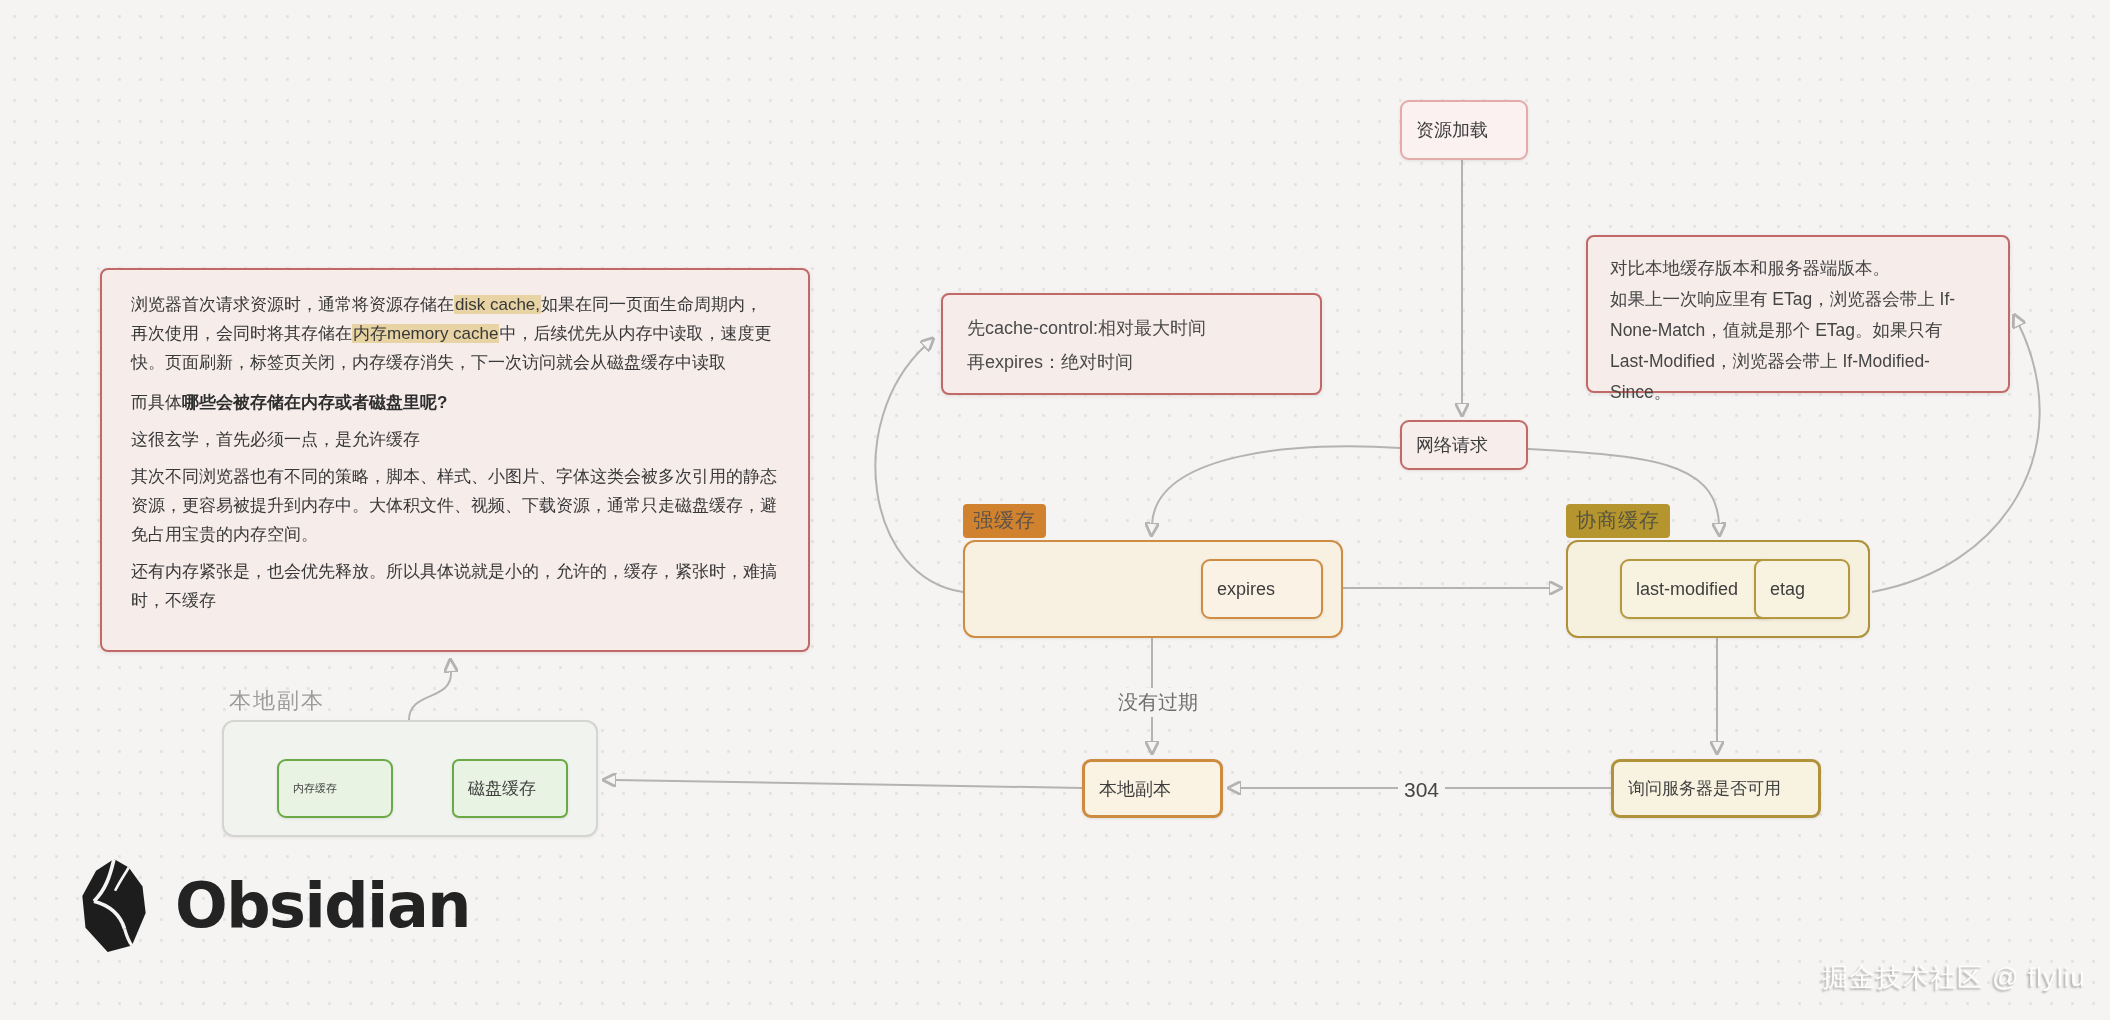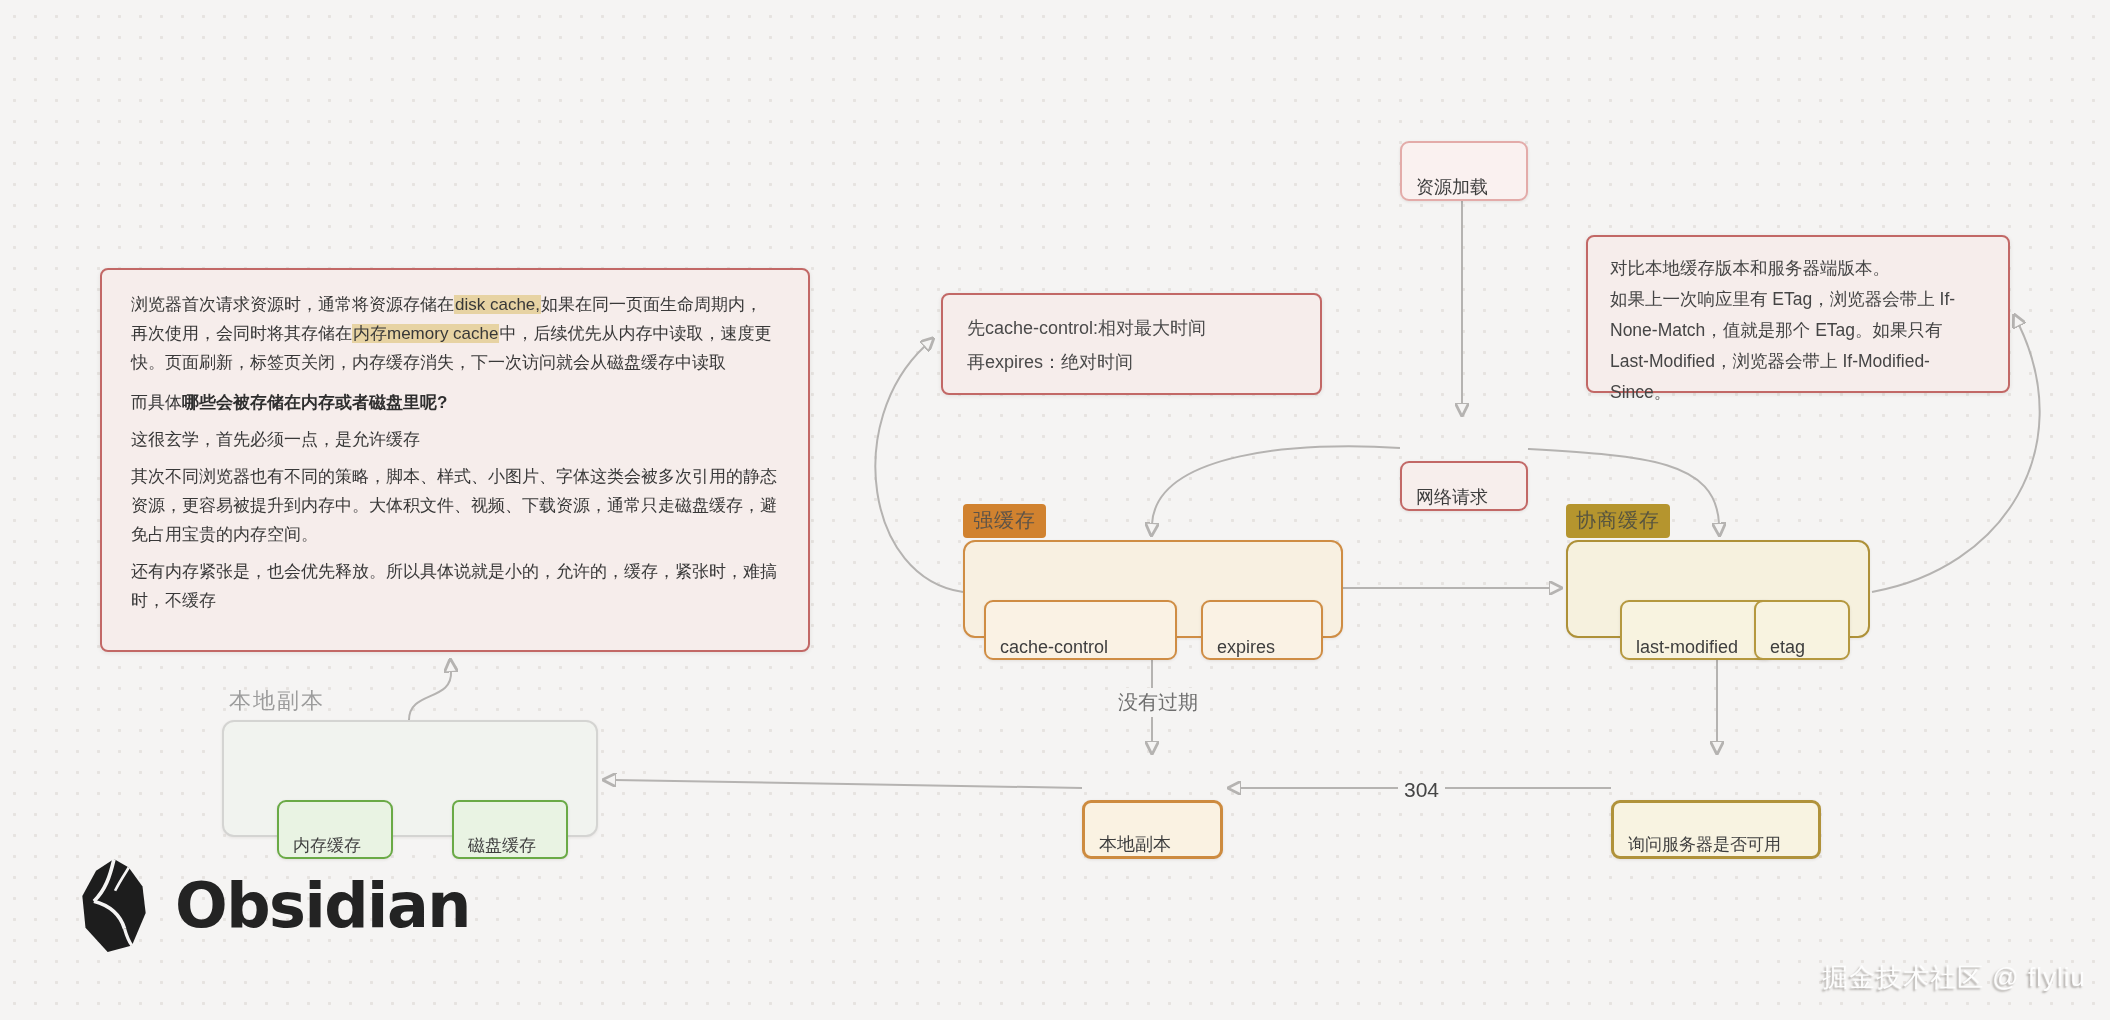--- a/index.html
+++ b/index.html
@@ -14,28 +14,27 @@
     background-color:#f5f4f3;
     background-image:radial-gradient(#e6e3e0 1.4px, transparent 1.5px);
     background-size:21px 21px;
     background-position:4px 6px;
   }
   #edges{position:absolute;left:0;top:0;width:2110px;height:1020px;pointer-events:none;}
   #edges path{stroke:#b5b3b1;stroke-width:2;fill:none;}
 
   .node{
     position:absolute;
-    display:flex;align-items:flex-end;
-    padding:0 14px;
+    display:flex;align-items:center;
+    padding:16px 14px;
     box-sizing:border-box;
     border-radius:9px;
     font-size:18px;color:#3e3e3e;
     box-shadow:0 1px 3px rgba(60,40,30,0.10);
     background:#fff;
-    margin-top:41px;
   }
   .red-node{border:2px solid #c26866;background:#f7eeec;}
   .red-soft{border:2px solid #e3aba9;background:#faf1f0;}
   .orange-node{border:2.5px solid #cf8d44;background:#faf2e4;}
   .orange-strong{border:3px solid #cd8b3f;background:#faf2e2;}
   .olive-node{border:2px solid #b5983f;background:#f8f3e0;}
   .olive-strong{border:3px solid #b0923a;background:#f8f3e1;}
   .green-node{border:2px solid #6aaa46;background:#e9f3e3;}
 
   .group{
@@ -136,23 +135,20 @@
     <div>再expires：绝对时间</div>
   </div>
 
   <div class="note note-etag" style="left:1586px;top:235px;width:424px;height:158px;">
     <div>对比本地缓存版本和服务器端版本。</div>
     <div>如果上一次响应里有 ETag，浏览器会带上 If-None-Match，值就是那个 ETag。如果只有 Last-Modified，浏览器会带上 If-Modified-Since。</div>
   </div>
 
   <div class="chip chip-orange" style="left:963px;top:504px;">强缓存</div>
   <div class="group group-orange" style="left:963px;top:540px;width:380px;height:98px;"></div>
-  <div class="node orange-node" style="left:984px;top:559px;width:193px;height:60px;">
-    <span>cache-control</span>
-  </div>
   <div class="node orange-node" style="left:1201px;top:559px;width:122px;height:60px;">
     <span>expires</span>
   </div>
 
   <div class="chip chip-olive" style="left:1566px;top:504px;">协商缓存</div>
   <div class="group group-olive" style="left:1566px;top:540px;width:304px;height:98px;"></div>
   <div class="node olive-node" style="left:1620px;top:559px;width:154px;height:60px;">
     <span>last-modified</span>
   </div>
   <div class="node olive-node" style="left:1754px;top:559px;width:96px;height:60px;">
@@ -165,21 +161,21 @@
   <div class="node orange-strong" style="left:1082px;top:759px;width:141px;height:59px;">
     <span>本地副本</span>
   </div>
 
   <div class="node olive-strong" style="left:1611px;top:759px;width:210px;height:59px;font-size:17px;">
     <span>询问服务器是否可用</span>
   </div>
 
   <div class="group-title" style="left:229px;top:686px;">本地副本</div>
   <div class="group group-gray" style="left:222px;top:720px;width:376px;height:117px;"></div>
-  <div class="node green-node" style="left:277px;top:759px;width:116px;height:59px;font-size:17px;">
+  <div class="node green-node" style="left:277px;top:759px;width:116px;height:59px;font-size:11px;">
     <span>内存缓存</span>
   </div>
   <div class="node green-node" style="left:452px;top:759px;width:116px;height:59px;font-size:17px;border-radius:7px;">
     <span>磁盘缓存</span>
   </div>
 
   <div id="obsidian-logo">
     <svg width="78" height="95" viewBox="0 0 72 90">
       <path d="M36,1 L50,9 L63,27 L66,52 L53,83 L30,89 L9,66 L6,36 L19,12 Z" fill="#1d1d1d"></path>
       <path d="M36,1 C32,18 28,30 17,41" stroke="#f5f4f3" stroke-width="3.5" fill="none"></path>

